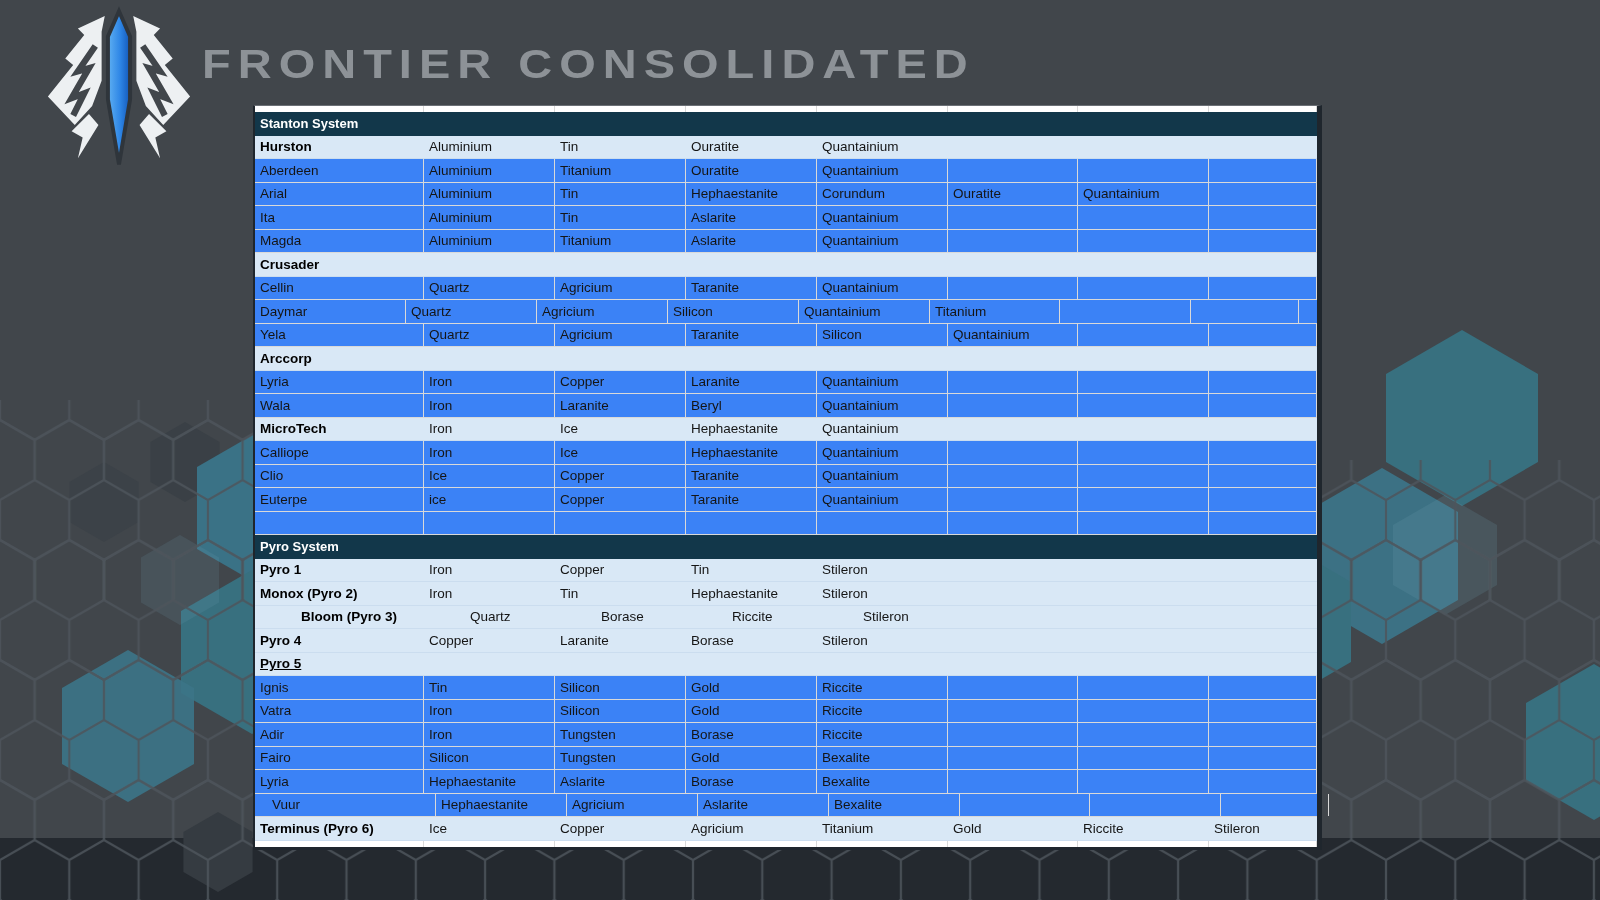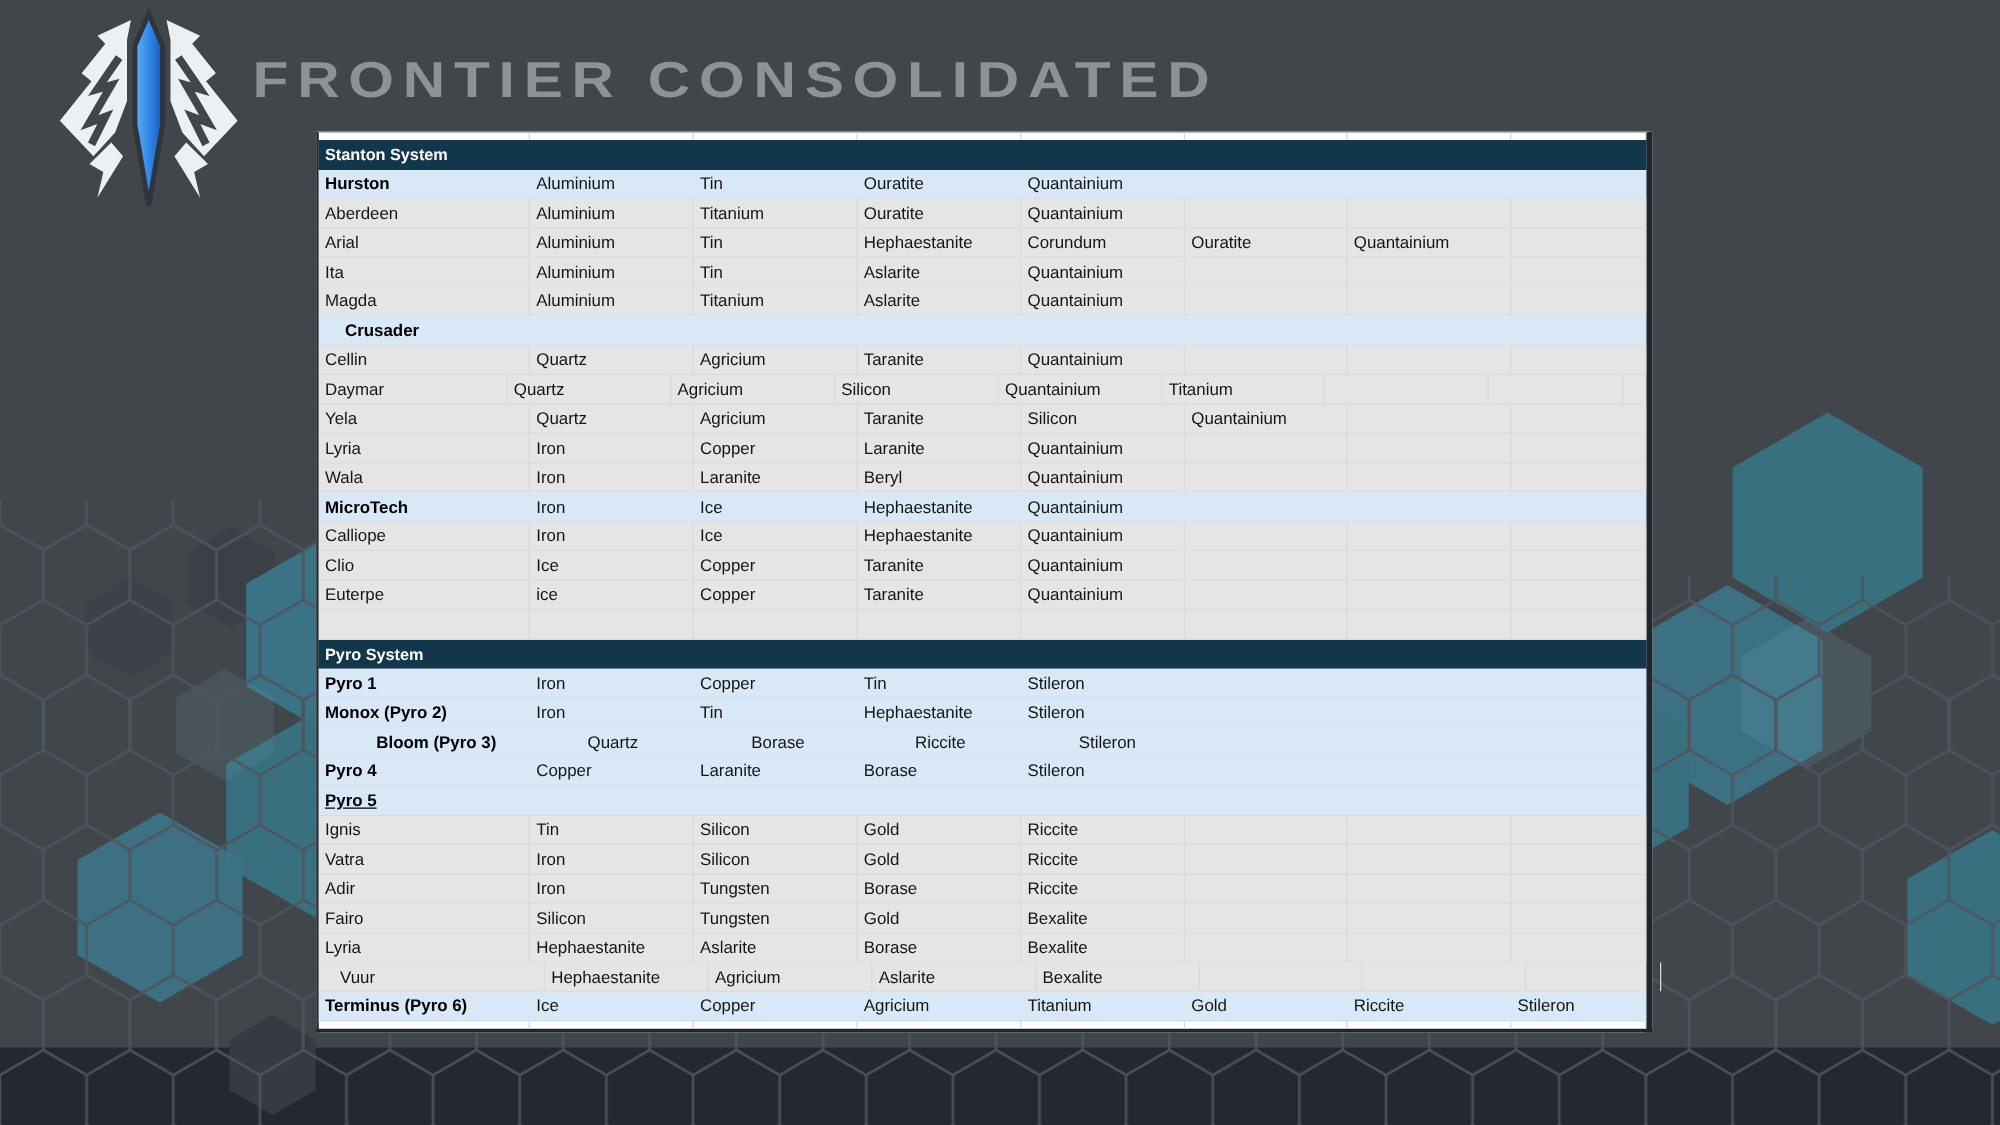--- a/index.html
+++ b/index.html
@@ -9,21 +9,21 @@
   #logo{position:absolute;left:40px;top:6px;width:158px;height:170px;}
   .title{position:absolute;left:202px;top:40px;font-size:47px;font-weight:700;letter-spacing:7px;
          color:#8D9297;transform:scaleY(.86);transform-origin:left top;white-space:nowrap;}
   #tablewrap{position:absolute;left:253px;top:105px;width:1062px;background:#FFFFFF;
              border-left:2px solid #1F262D;border-right:5px solid #1F262D;
              border-bottom:3px solid #1F262D;border-top:1px solid #6B7076;}
   .trow{display:flex;height:23.5px;box-sizing:border-box;align-items:stretch;}
   .sliver{height:6px;}
   .section{background:#12374A;color:#FFFFFF;font-weight:700;font-size:13px;
            align-items:center;padding-left:5px;}
-  .wh{background:#e5e5e5;border-bottom:1px solid #D9D9D9;}
+  .wh{background:#3b82f6;border-bottom:1px solid #D9D9D9;}
   .hl{background:#D9E8F6;border-bottom:1px solid #CBDDEF;}
   .cell{box-sizing:border-box;flex:0 0 auto;display:flex;align-items:center;padding-left:5px;
         font-size:13.5px;color:#151515;white-space:nowrap;overflow:hidden;}
   .wcell{border-right:1px solid #D9D9D9;}
   .b{font-weight:700;color:#000;}
   .sliver .cell{padding:0;}
 </style>
 </head>
 <body>
 
@@ -139,21 +139,21 @@
         <div class="cell wcell" style="width: 169px;">Magda</div>
         <div class="cell wcell" style="width: 131px;">Aluminium</div>
         <div class="cell wcell" style="width: 131px;">Titanium</div>
         <div class="cell wcell" style="width: 131px;">Aslarite</div>
         <div class="cell wcell" style="width: 131px;">Quantainium</div>
         <div class="cell wcell" style="width: 130px;"></div>
         <div class="cell wcell" style="width: 131px;"></div>
         <div class="cell wcell" style="width: 108px;"></div>
       </div>
       <div class="trow hl">
-        <div class="cell b" style="width: 169px; margin-left: 16px;">Crusader</div>
+        <div class="cell b" style="width: 169px;">Crusader</div>
         <div class="cell" style="width: 131px;"></div>
         <div class="cell" style="width: 131px;"></div>
         <div class="cell" style="width: 131px;"></div>
         <div class="cell" style="width: 131px;"></div>
         <div class="cell" style="width: 130px;"></div>
         <div class="cell" style="width: 131px;"></div>
         <div class="cell" style="width: 108px;"></div>
       </div>
       <div class="trow wh">
         <div class="cell wcell" style="width: 169px;">Cellin</div>
@@ -177,20 +177,30 @@
       </div>
       <div class="trow wh">
         <div class="cell wcell" style="width: 169px;">Yela</div>
         <div class="cell wcell" style="width: 131px;">Quartz</div>
         <div class="cell wcell" style="width: 131px;">Agricium</div>
         <div class="cell wcell" style="width: 131px;">Taranite</div>
         <div class="cell wcell" style="width: 131px;">Silicon</div>
         <div class="cell wcell" style="width: 130px;">Quantainium</div>
         <div class="cell wcell" style="width: 131px;"></div>
         <div class="cell wcell" style="width: 108px;"></div>
+      </div>
+      <div class="trow hl">
+        <div class="cell b" style="width: 169px;">Arccorp</div>
+        <div class="cell" style="width: 131px;"></div>
+        <div class="cell" style="width: 131px;"></div>
+        <div class="cell" style="width: 131px;"></div>
+        <div class="cell" style="width: 131px;"></div>
+        <div class="cell" style="width: 130px;"></div>
+        <div class="cell" style="width: 131px;"></div>
+        <div class="cell" style="width: 108px;"></div>
       </div>
       <div class="trow wh">
         <div class="cell wcell" style="width: 169px;">Lyria</div>
         <div class="cell wcell" style="width: 131px;">Iron</div>
         <div class="cell wcell" style="width: 131px;">Copper</div>
         <div class="cell wcell" style="width: 131px;">Laranite</div>
         <div class="cell wcell" style="width: 131px;">Quantainium</div>
         <div class="cell wcell" style="width: 130px;"></div>
         <div class="cell wcell" style="width: 131px;"></div>
         <div class="cell wcell" style="width: 108px;"></div>

